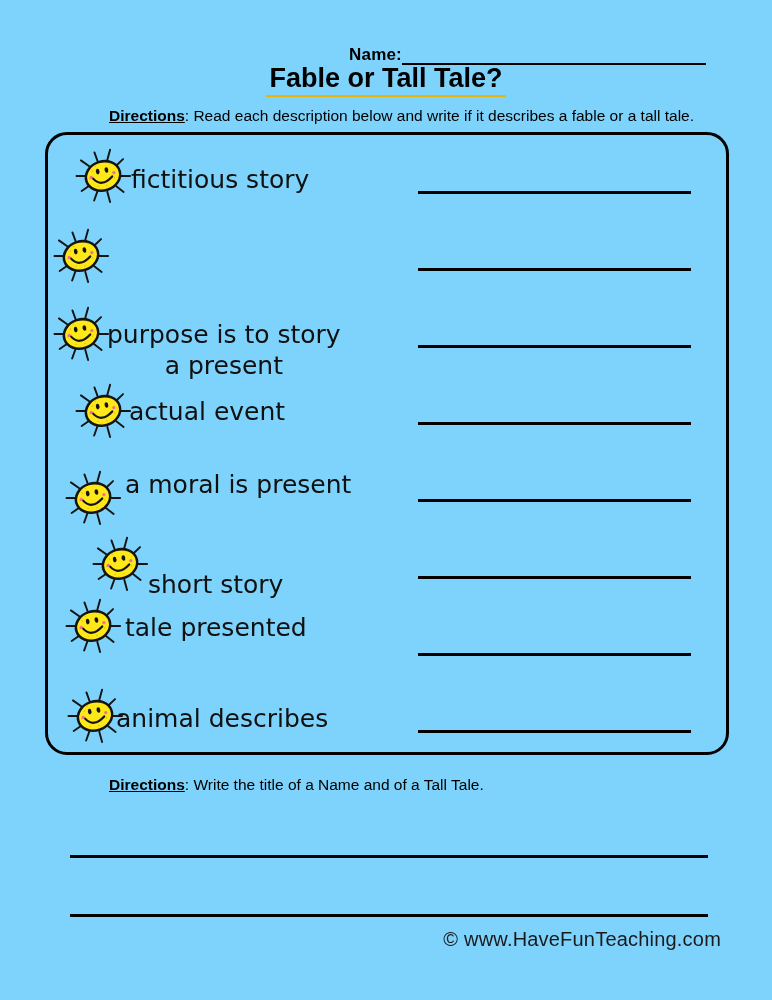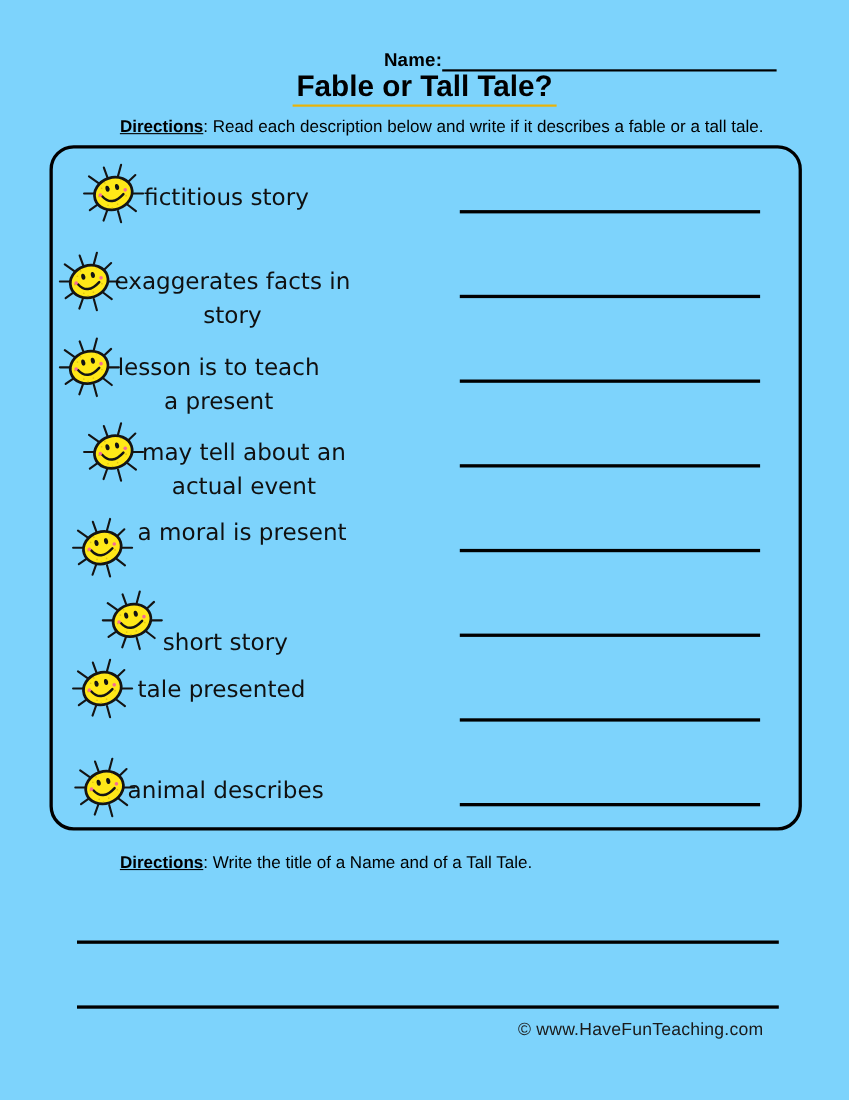--- a/index.html
+++ b/index.html
@@ -42,37 +42,37 @@
   .box{
     position:absolute;left:45px;top:132px;
     width:684px;height:623px;
     border:3px solid #000;border-radius:22px;
     box-sizing:border-box;
   }
   .sun{position:absolute;width:58px;height:58px;}
   .item-text{
     position:absolute;
     font-family:"DejaVu Sans", sans-serif;
-    font-size:21px;line-height:31px;
+    font-size:25px;line-height:31px;
     text-align:center;
     white-space:nowrap;
     color:#101010;
   }
   .answer-line{
     position:absolute;left:370px;
     width:273px;height:3px;background:#000;
     cursor:text;
   }
   
   .big-line{
     position:absolute;left:70px;width:638px;height:3px;background:#000;cursor:text;
   }
   .footer{
-    position:absolute;top:928px;right:78px;
-    font-size:16px;color:#1a1a1a;letter-spacing:.2px;
+    position:absolute;top:928px;right:51px;
+    font-size:20px;color:#1a1a1a;letter-spacing:.2px;
   }
 </style>
 </head>
 <body>
 
 <div class="page">
 
   <span class="name-label">Name:</span>
   <div class="name-line"></div>
 
@@ -149,24 +149,20 @@
             <circle cx="28" cy="44.5" r="0.8"></circle>
     </g>
     <g fill="#141414">
       <ellipse cx="23.5" cy="26.5" rx="1.9" ry="2.9" transform="rotate(-12 23.5 26.5)"></ellipse>
       <ellipse cx="32.5" cy="24.8" rx="1.9" ry="2.9" transform="rotate(-12 32.5 24.8)"></ellipse>
     </g>
     <path d="M 18.5 33.5 Q 27.5 43.5 38.5 31.5" fill="none" stroke="#141414" stroke-width="2.3" stroke-linecap="round"></path>
     <circle cx="16.8" cy="32.5" r="1.7" fill="#f55fa0" opacity="0.9"></circle>
     <circle cx="40.2" cy="27.5" r="1.7" fill="#f55fa0" opacity="0.9"></circle>
   </svg></span>
-    <div class="item-text" style="left:56px;top:106px">
-      <div>exaggerates facts in</div>
-      <div>story</div>
-    </div>
     <div class="answer-line" style="top:133px"></div>
 
     <span class="sun sun-slot" style="left:5px;top:169px"><svg viewBox="0 0 60 62" xmlns="http://www.w3.org/2000/svg">
     <g stroke="#141414" stroke-width="2" stroke-linecap="round">
       <line x1="47" y1="31" x2="57" y2="31"></line>
       <line x1="42.8" y1="20.1" x2="49.7" y2="13.6"></line>
       <line x1="33.4" y1="14.6" x2="36.3" y2="3.9"></line>
       <line x1="23.5" y1="16.0" x2="20.1" y2="6.6"></line>
       <line x1="15.1" y1="21.2" x2="6.1" y2="14.9"></line>
       <line x1="11" y1="31" x2="1.5" y2="31"></line>
@@ -188,21 +184,21 @@
     </g>
     <g fill="#141414">
       <ellipse cx="23.5" cy="26.5" rx="1.9" ry="2.9" transform="rotate(-12 23.5 26.5)"></ellipse>
       <ellipse cx="32.5" cy="24.8" rx="1.9" ry="2.9" transform="rotate(-12 32.5 24.8)"></ellipse>
     </g>
     <path d="M 18.5 33.5 Q 27.5 43.5 38.5 31.5" fill="none" stroke="#141414" stroke-width="2.3" stroke-linecap="round"></path>
     <circle cx="16.8" cy="32.5" r="1.7" fill="#f55fa0" opacity="0.9"></circle>
     <circle cx="40.2" cy="27.5" r="1.7" fill="#f55fa0" opacity="0.9"></circle>
   </svg></span>
     <div class="item-text" style="left:59px;top:184px">
-      <div>lesson is to teach</div>
+      <div>purpose is to story</div>
       <div>a present</div>
     </div>
     <div class="answer-line" style="top:210px"></div>
 
     <span class="sun sun-slot" style="left:27px;top:246px"><svg viewBox="0 0 60 62" xmlns="http://www.w3.org/2000/svg">
     <g stroke="#141414" stroke-width="2" stroke-linecap="round">
       <line x1="47" y1="31" x2="57" y2="31"></line>
       <line x1="42.8" y1="20.1" x2="49.7" y2="13.6"></line>
       <line x1="33.4" y1="14.6" x2="36.3" y2="3.9"></line>
       <line x1="23.5" y1="16.0" x2="20.1" y2="6.6"></line>
@@ -226,21 +222,20 @@
     </g>
     <g fill="#141414">
       <ellipse cx="23.5" cy="26.5" rx="1.9" ry="2.9" transform="rotate(-12 23.5 26.5)"></ellipse>
       <ellipse cx="32.5" cy="24.8" rx="1.9" ry="2.9" transform="rotate(-12 32.5 24.8)"></ellipse>
     </g>
     <path d="M 18.5 33.5 Q 27.5 43.5 38.5 31.5" fill="none" stroke="#141414" stroke-width="2.3" stroke-linecap="round"></path>
     <circle cx="16.8" cy="32.5" r="1.7" fill="#f55fa0" opacity="0.9"></circle>
     <circle cx="40.2" cy="27.5" r="1.7" fill="#f55fa0" opacity="0.9"></circle>
   </svg></span>
     <div class="item-text" style="left:81px;top:261px">
-      <div>may tell about an</div>
       <div>actual event</div>
     </div>
     <div class="answer-line" style="top:287px"></div>
 
     <span class="sun sun-slot" style="left:17px;top:333px"><svg viewBox="0 0 60 62" xmlns="http://www.w3.org/2000/svg">
     <g stroke="#141414" stroke-width="2" stroke-linecap="round">
       <line x1="47" y1="31" x2="57" y2="31"></line>
       <line x1="42.8" y1="20.1" x2="49.7" y2="13.6"></line>
       <line x1="33.4" y1="14.6" x2="36.3" y2="3.9"></line>
       <line x1="23.5" y1="16.0" x2="20.1" y2="6.6"></line>

